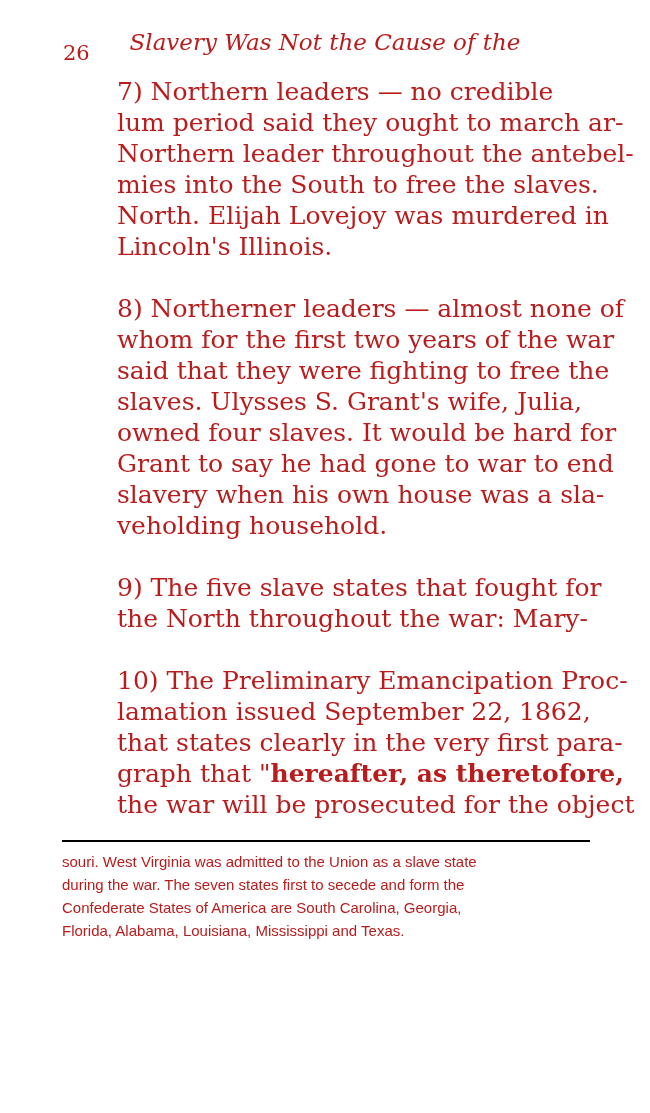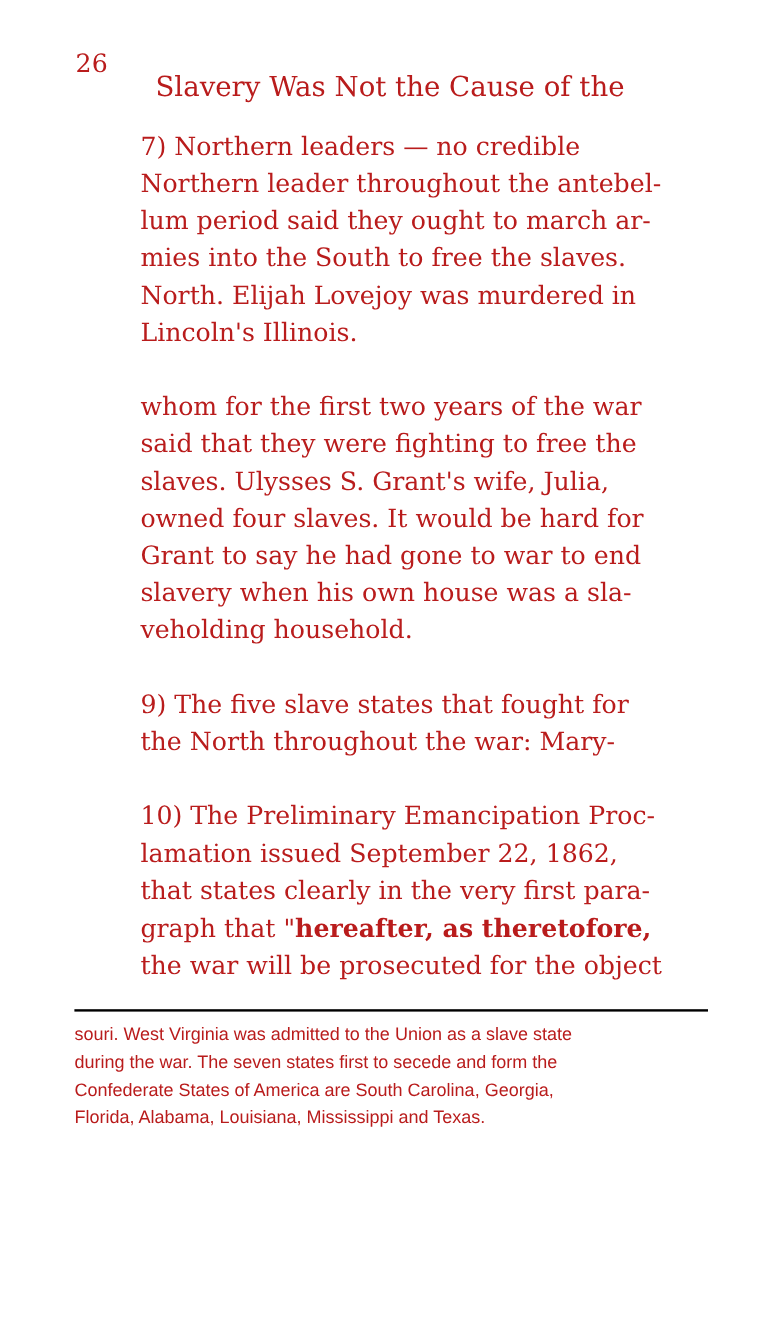--- a/index.html
+++ b/index.html
@@ -14,28 +14,29 @@
     overflow: hidden;
   }
   .page-number {
     position: absolute;
     left: 63px;
     top: 40px;
     font-size: 21px;
     line-height: 27px;
   }
   .title {
-    padding-top: 60px;
+    padding-top: 29px;
     text-align: center;
     font-size: 23px;
     line-height: 27px;
+    font-style: italic;
   }
   .body-text {
     margin: 20px 0 0 117px;
-    font-size: 21px;
+    font-size: 25px;
     line-height: 31px;
   }
   .para { margin: 0 0 31px 0; }
   .para:last-child { margin-bottom: 16px; }
   .ln { white-space: nowrap; }
   .ln b { font-weight: bold; }
   .divider {
     margin: 20px 0 0 62px;
     width: 528px;
     height: 0;
@@ -59,28 +60,29 @@
   <span class="page-number">26</span>
 
   <div class="title">
     <div class="ln">Slavery Was Not the Cause of the</div>
   </div>
 
   <div class="body-text">
 
     <div class="para">
       <div class="ln">7) Northern leaders — no credible</div>
+      <div class="ln">lum period said they ought to march ar-</div>
       <div class="ln">Northern leader throughout the antebel-</div>
-      <div class="ln">lum period said they ought to march ar-</div>
       <div class="ln">mies into the South to free the slaves.</div>
       <div class="ln">North. Elijah Lovejoy was murdered in</div>
       <div class="ln">Lincoln's Illinois.</div>
     </div>
 
     <div class="para">
+      <div class="ln">8) Northerner leaders — almost none of</div>
       <div class="ln">whom for the first two years of the war</div>
       <div class="ln">said that they were fighting to free the</div>
       <div class="ln">slaves. Ulysses S. Grant's wife, Julia,</div>
       <div class="ln">owned four slaves. It would be hard for</div>
       <div class="ln">Grant to say he had gone to war to end</div>
       <div class="ln">slavery when his own house was a sla-</div>
       <div class="ln">veholding household.</div>
     </div>
 
     <div class="para">

